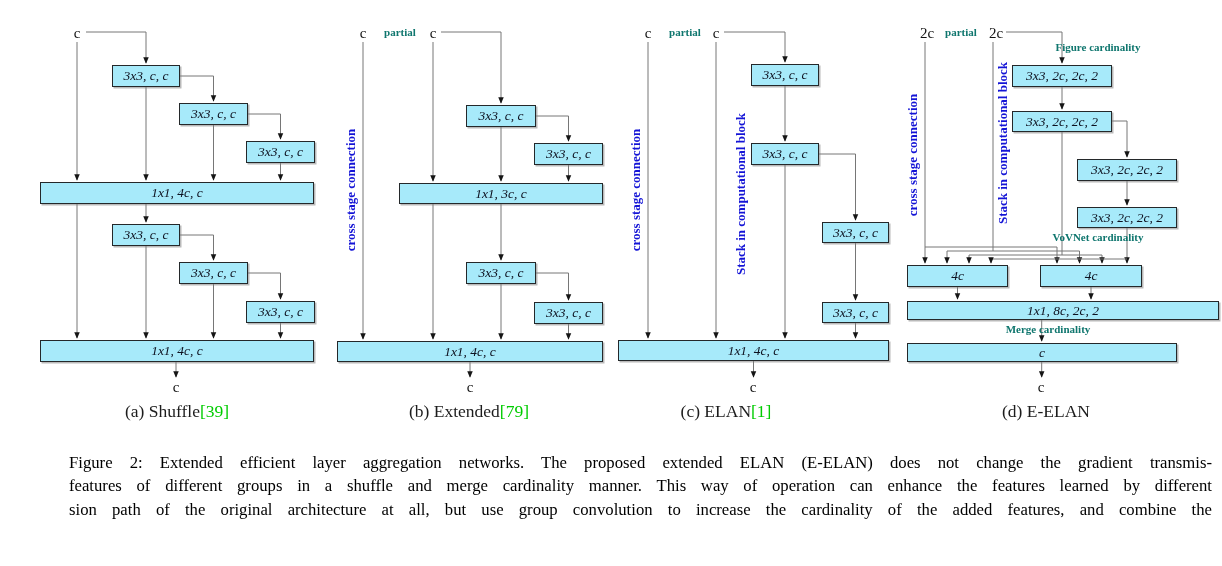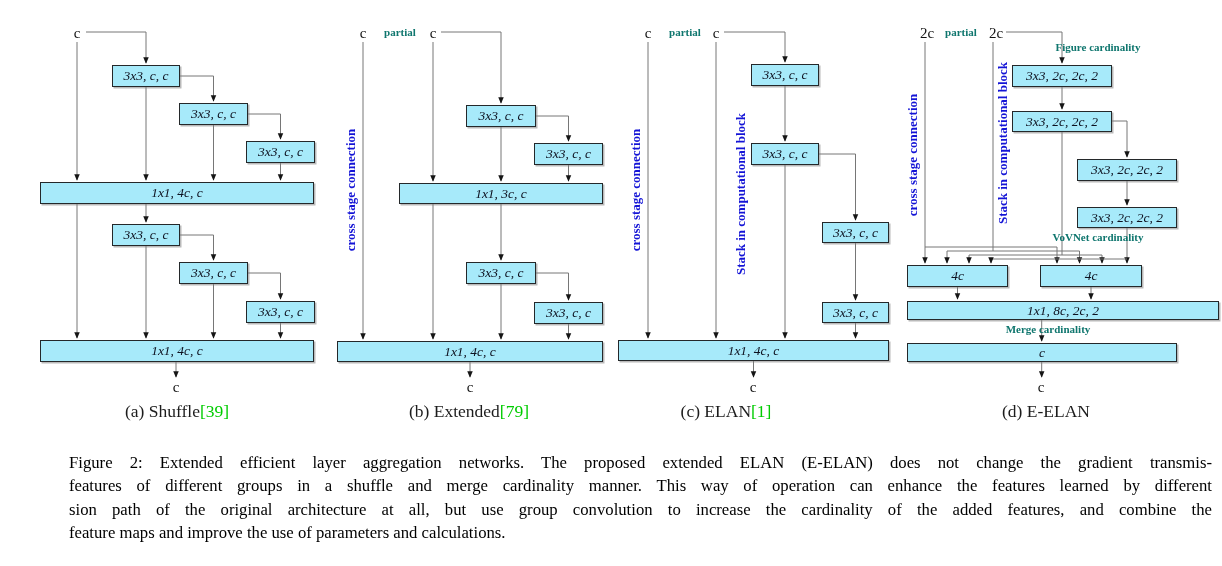--- a/index.html
+++ b/index.html
@@ -163,16 +163,15 @@
     <span class="t" style="left:1041px;top:379px">c</span>
     <div class="pcap" style="left:1046px;top:401px">
       <span>(d) E-ELAN</span>
     </div>
   </div>
 
   <div class="cap">
     <div class="cl j">Figure 2: Extended efficient layer aggregation networks. The proposed extended ELAN (E-ELAN) does not change the gradient transmis-</div>
     <div class="cl j">features of different groups in a shuffle and merge cardinality manner. This way of operation can enhance the features learned by different</div>
     <div class="cl j">sion path of the original architecture at all, but use group convolution to increase the cardinality of the added features, and combine the</div>
-    <div class="cl">feature maps and improve the use of parameters and calculations.</div>
   </div>
 
 </div>
 
 </body></html>

